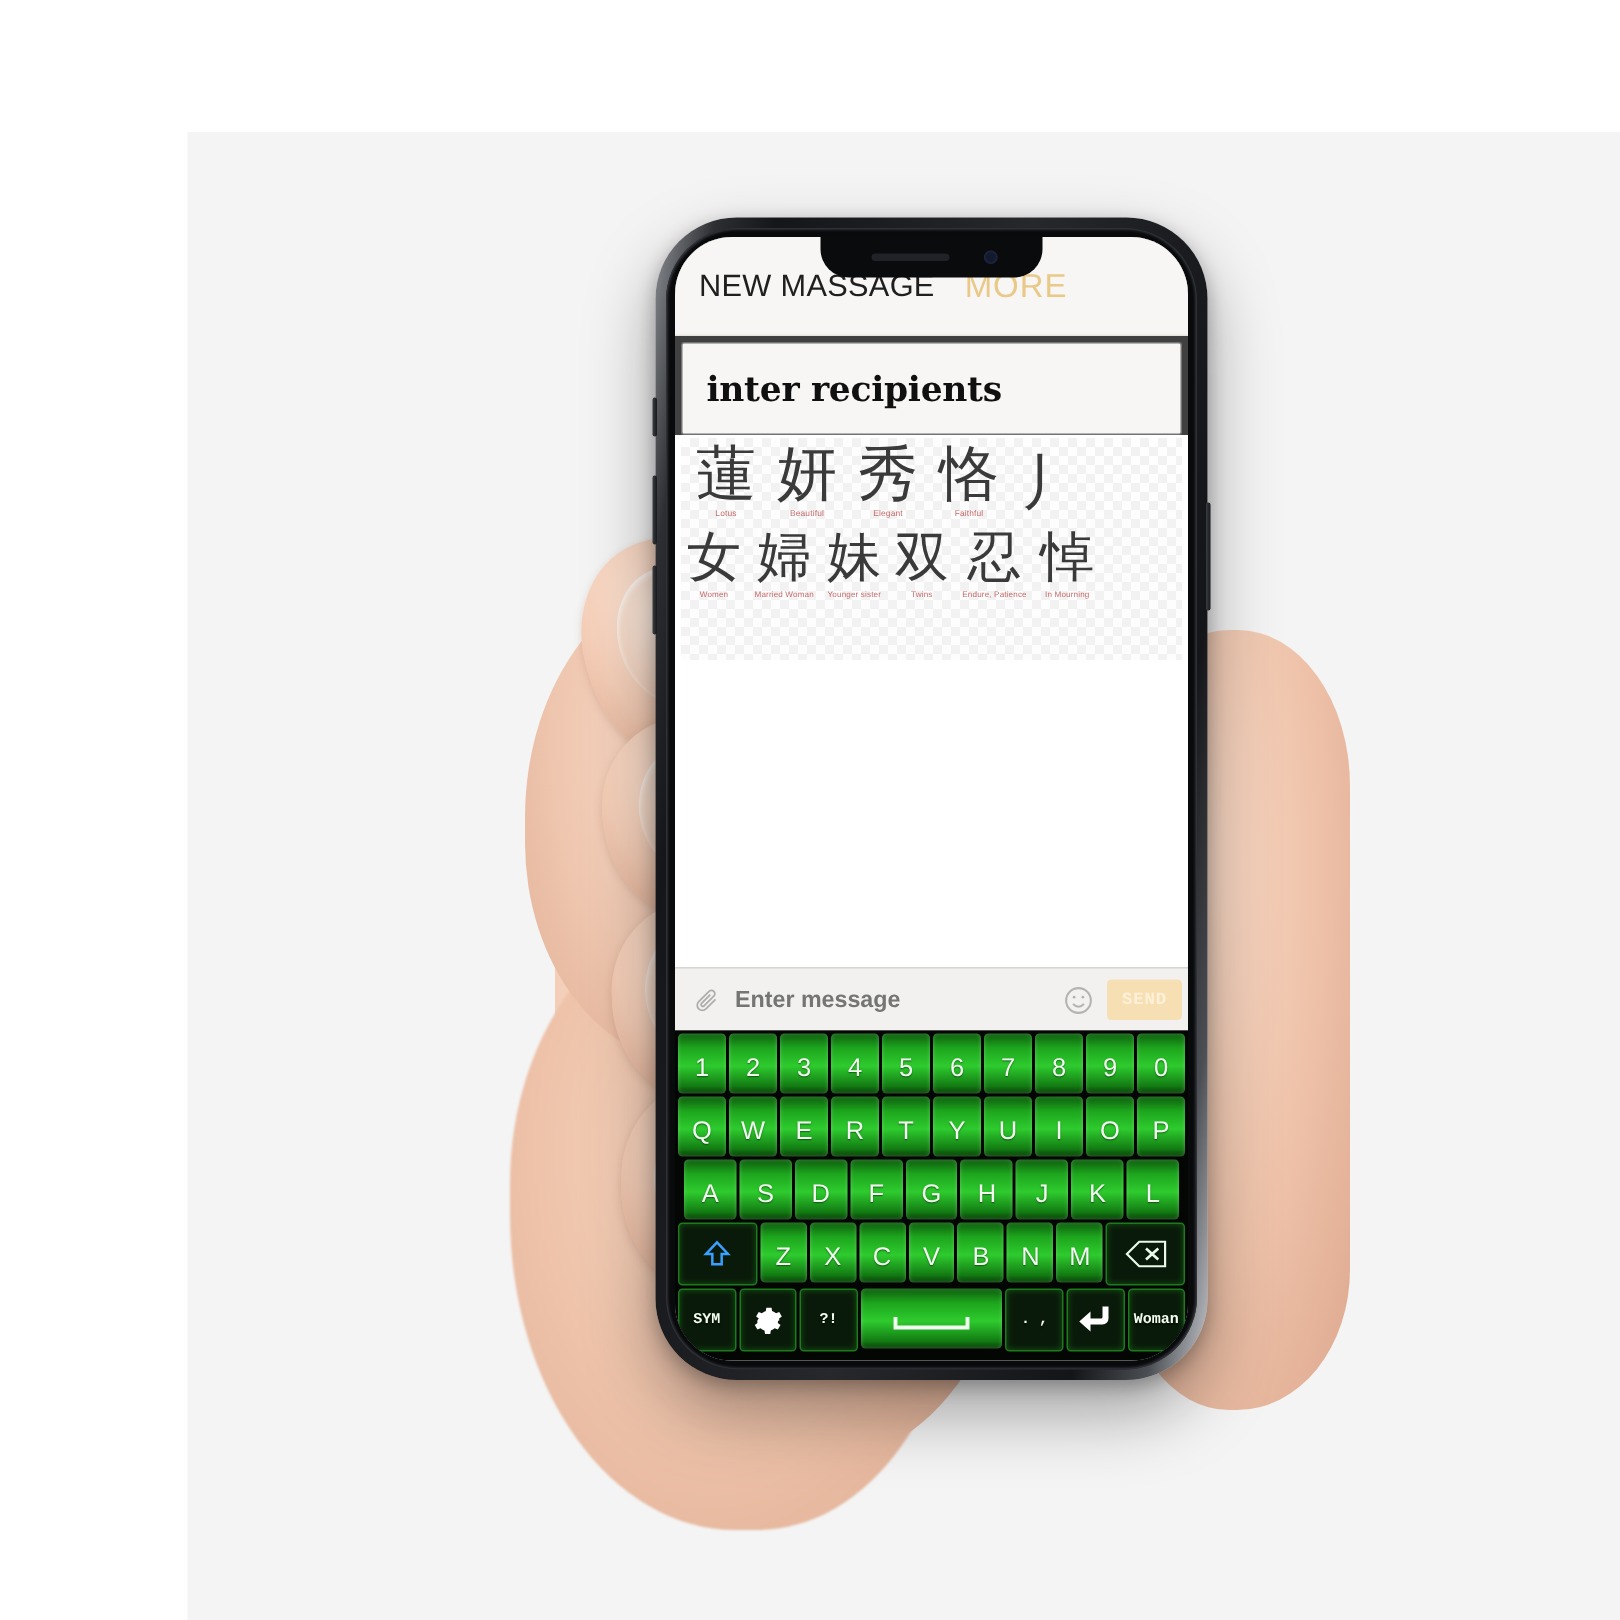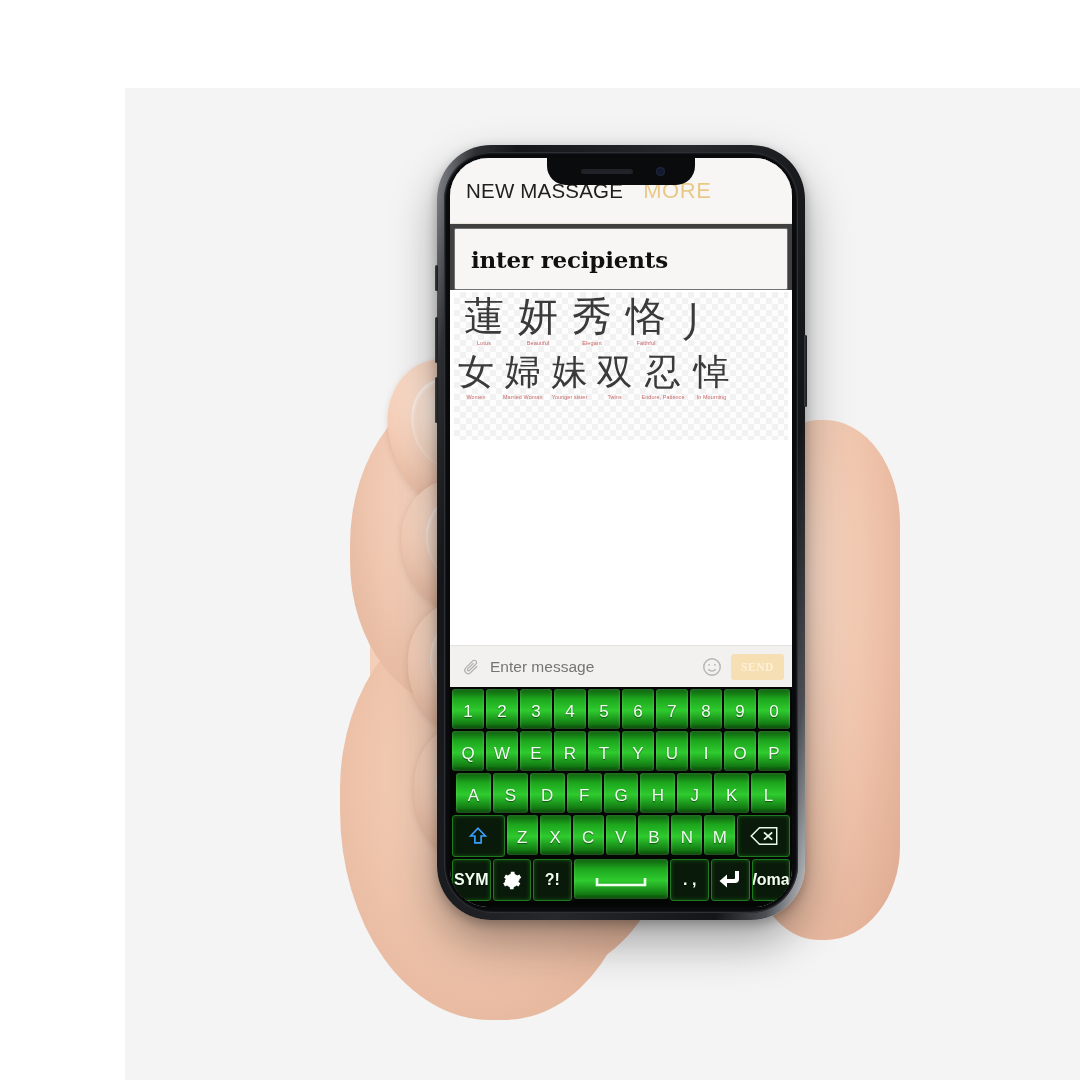--- a/index.html
+++ b/index.html
@@ -156,28 +156,28 @@
 
   
   .msgbar{
     flex:0 0 42px;background:#f2f1ef;display:flex;align-items:center;
     padding:0 8px 0 12px;box-sizing:border-box;gap:8px;
     border-top:1px solid #e4e2de;
   }
   .clip{flex:0 0 auto;width:18px;height:18px;opacity:.55;}
   .msginput{
     flex:1 1 auto;border:none;background:transparent;outline:none;
-    font-size:15.5px;color:#9a9a9a;font-family:"Liberation Sans",sans-serif;
+    font-size:15.5px;color:#9a9a9a;font-family:"Liberation Sans",sans-serif;font-weight:bold;
   }
   .smiley{flex:0 0 auto;width:22px;height:22px;opacity:.5;cursor:pointer;}
   .sendbtn{
     flex:0 0 auto;background:#f7dfb4;color:#fdf0d8;
     font-size:11.5px;font-weight:bold;letter-spacing:.6px;
     padding:7px 10px;border-radius:3px;border:none;cursor:pointer;
-    font-family:Liberation Serif, serif;
+    font-family:Liberation Mono, monospace;
   }
 
   
   .kb{
     flex:0 0 auto;background:#040604;padding:2px 2px 4px 2px;
     box-sizing:border-box;
   }
   .krow{display:flex;justify-content:center;gap:2px;margin-bottom:2px;}
   .key{
     position:relative;flex:1 1 0;height:40px;border-radius:3px;
@@ -208,21 +208,21 @@
   .key span{position:relative;z-index:2;margin-top:5px;}
   .key.flat{background:#0a1a0a;border:1px solid #1f7a1f;box-shadow:inset 0 0 4px rgba(40,200,40,.35);}
   .key.flat::before{display:none;}
   .key.flat span{margin-top:0;}
   .key.shift{flex:0 0 15%;}
   .key.bksp{flex:0 0 15%;}
   .key.space{
     flex:2.6 1 0;
     background:linear-gradient(180deg,#0d5c0d 0%,#1da51d 24%,#2ecb2e 54%,#127a12 88%,#063c06 100%);
   }
-  .key.small span{font-size:16px;font-weight:bold;}
+  .key.small span{font-size:10px;font-weight:bold;font-family:Liberation Mono, monospace;}
   .key svg{position:relative;z-index:2;}
   .kspacer{flex:0 0 2px;}
 </style>
 </head>
 <body>
 
 <div id="stage">
 
   <div class="backdrop"></div>
 

